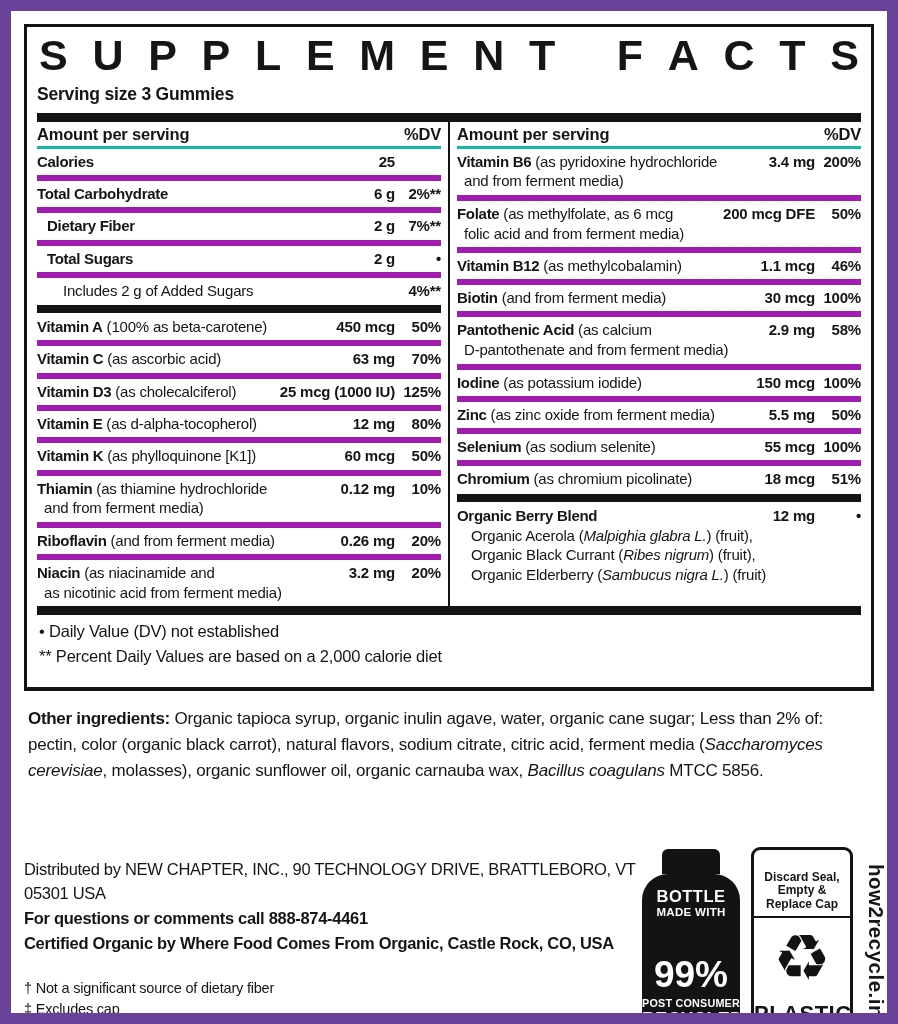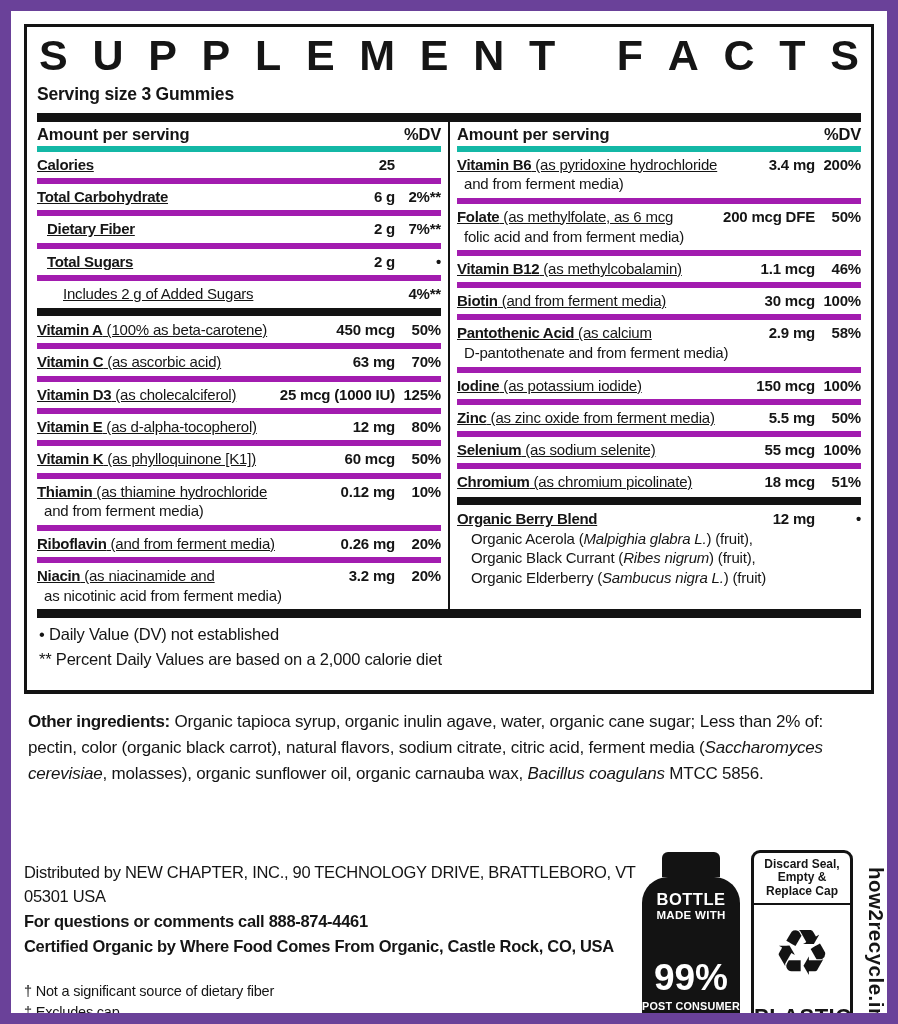--- a/index.html
+++ b/index.html
@@ -10,27 +10,27 @@
   
   .facts-box { border:3px solid #131313; border-bottom-width:4px; padding:4px 10px 0 10px; background:#fff; }
   .title { display:flex; justify-content:space-between; align-items:center; font-weight:bold; font-size:43px; line-height:1.1; padding:1px 2px 3px 2px; letter-spacing:0; }
   .serv { font-weight:bold; font-size:17.5px; line-height:1.45; letter-spacing:-0.2px; }
   .bar { background:#131313; height:9px; }
   .bar.top { margin-top:5px; }
   .cols { display:flex; }
   .col { flex:1 1 0; min-width:0; }
   .col.left { padding-right:7px; }
   .col.right { border-left:2.5px solid #131313; padding-left:7px; }
-  .colhead { display:flex; justify-content:space-between; font-weight:bold; font-size:16.5px; padding:3px 0 2px 0; border-bottom:6px solid #14b8a6; letter-spacing:-0.2px; }
+  .colhead { display:flex; justify-content:space-between; font-weight:bold; font-size:16.5px; padding:3px 0 2px 0; border-bottom:3px solid #14b8a6; letter-spacing:-0.2px; }
   .row { padding:3px 0 3.5px 0; font-size:15px; line-height:1.32; letter-spacing:-0.2px; }
   .col .row + .row { border-top:6px solid #a21caf; }
   .col .bar + .row { border-top:none; }
   .col .bar { height:8px; margin:1px 0; }
   .rline { display:flex; align-items:baseline; }
-  .rname { flex:1 1 auto; white-space:nowrap;text-decoration:underline; }
+  .rname { flex:1 1 auto; white-space:nowrap; }
   .rname b { letter-spacing:-0.3px; }
   .rname.ind1 { padding-left:10px; }
   .rname.ind2 { padding-left:26px; }
   .ramt { text-align:right; min-width:78px; white-space:nowrap; padding-left:4px; font-weight:bold; }
   .rdv { text-align:right; min-width:46px; white-space:nowrap; font-weight:bold; }
   .rcont { padding-left:7px; white-space:nowrap; }
   .rsub { padding-left:14px; white-space:nowrap; }
   .tfoot { font-size:16.5px; line-height:1.5; padding:4px 2px 18px 2px; letter-spacing:-0.2px; }
 
   
@@ -51,21 +51,21 @@
   .bbody { width:98px; height:178px; background:#131313; border-radius:26px 26px 13px 13px; color:#fff; text-align:center; padding-top:13px; }
   .b1 { font-weight:bold; font-size:16.5px; line-height:1.1; letter-spacing:0.5px; }
   .b2 { font-weight:bold; font-size:11.5px; line-height:1.25; letter-spacing:0.3px; }
   .b3 { font-weight:bold; font-size:37px; line-height:1.1;margin-top:36px; }
   .b4 { font-weight:bold; font-size:10.8px; line-height:1.3; letter-spacing:0.2px; }
   .b5 { font-weight:bold; font-size:18px; line-height:1.1; letter-spacing:0.3px; }
   .b6 { font-weight:bold; font-size:16px; line-height:1.25; letter-spacing:0.3px; }
   .b6 sup { font-size:10px; }
   
   .h2r { width:102px; flex:0 0 auto; border:3.5px solid #131313; border-radius:9px; overflow:hidden; background:#fff; text-align:center; height:210px; display:flex; flex-direction:column; }
-  .h2r-top { font-weight:bold; font-size:12px; line-height:1.15; padding:5px 1px 4px 1px; border-bottom:2.5px solid #131313; }
+  .h2r-top { font-weight:bold; font-size:12px; line-height:1.15; padding:5px 1px 4px 1px; border-bottom:2.5px solid #131313;margin-top:16px; }
   .h2r-sym { font-family:"DejaVu Sans",sans-serif; font-size:64px; line-height:1.05; flex:1 1 auto; display:flex; align-items:center; justify-content:center; color:#131313; }
   .h2r-plastic { font-weight:bold; font-size:22px; letter-spacing:0.5px; padding:1px 0 2px 0; }
   .h2r-bottle { background:#131313; color:#fff; font-weight:bold; font-size:16.5px; letter-spacing:1px; padding:2px 0 4px 0; }
   .h2r-url { writing-mode:vertical-rl; font-weight:bold; font-size:20.5px; letter-spacing:0.5px; height:210px; text-align:center; }
 </style>
 </head>
 <body>
 
 <div class="frame">
 

